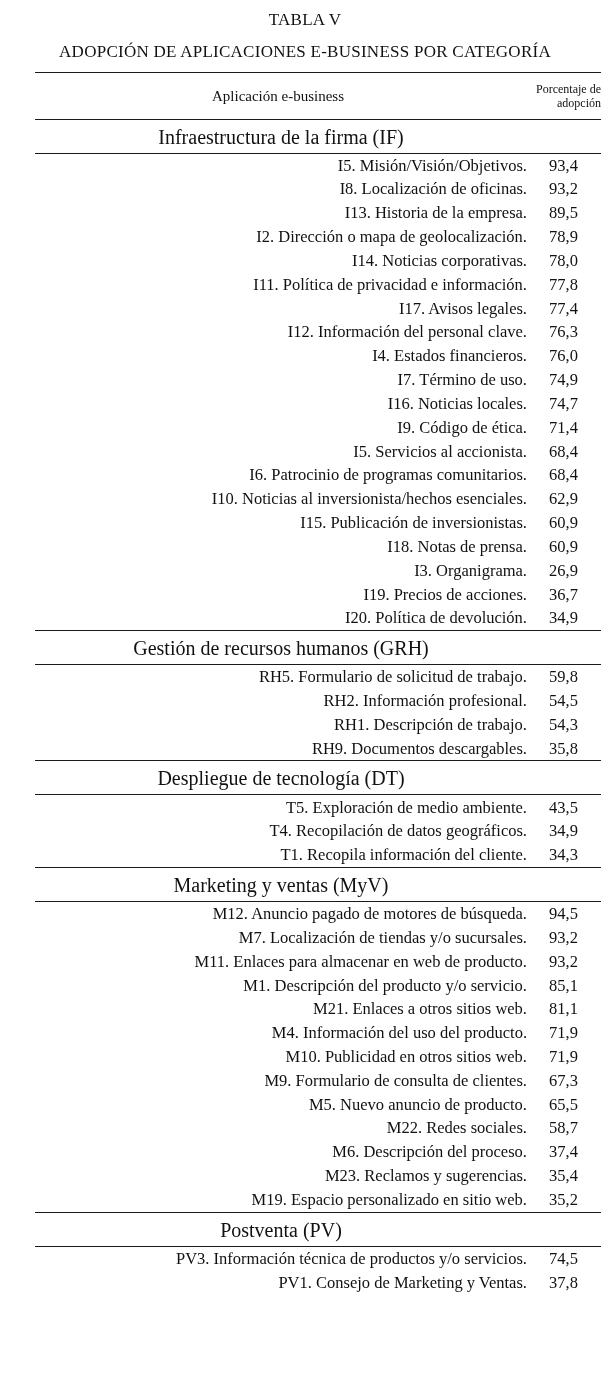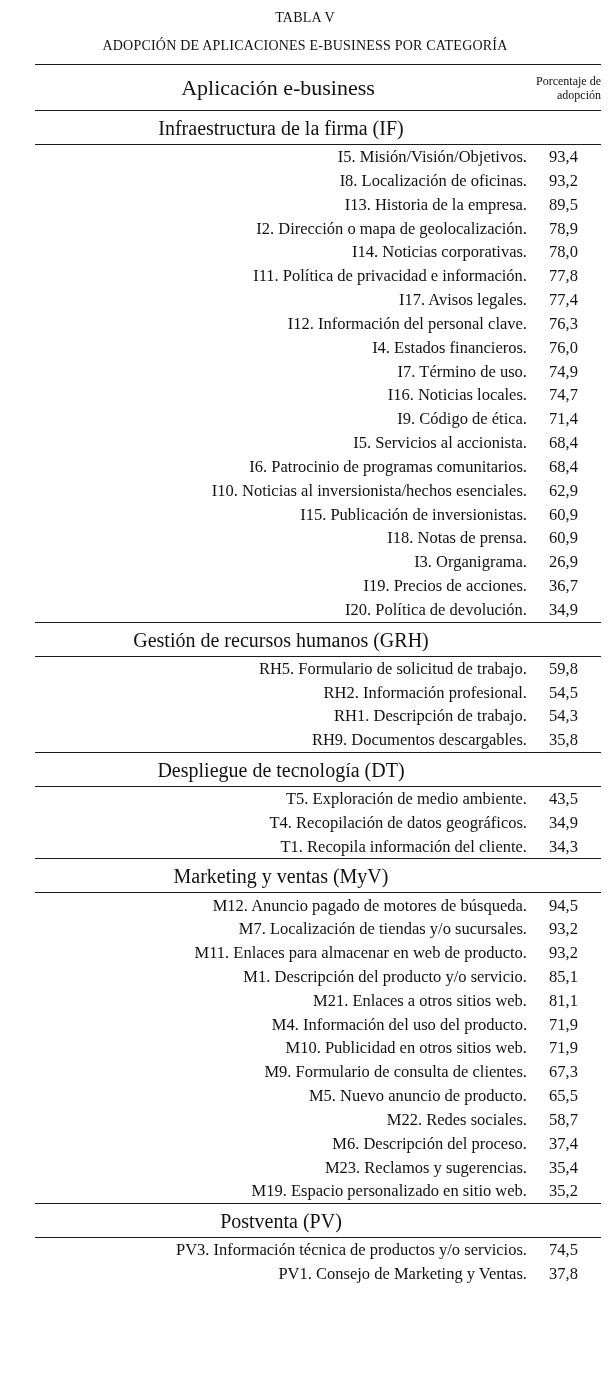--- a/index.html
+++ b/index.html
@@ -20,21 +20,21 @@
     position: relative;
     width: 610px;
     height: 1385px;
     box-sizing: border-box;
     padding: 0;
   }
 
   
   .caption {
     text-align: center;
-    font-size: 14px;
+    font-size: 17px;
     line-height: 1.42;
     letter-spacing: 0.015em;
     padding-top: 8px;
   }
   .caption .cap-line {
     display: block;
     white-space: nowrap;
   }
   .caption .cap-sub {
     display: block;
@@ -51,21 +51,21 @@
     table-layout: fixed;
   }
   table.tbl col.c-app  { width: 492px; }
   table.tbl col.c-val  { width: 74px; }
 
   .rule-top    { border-top: 1.6px solid #1a1a1a; }
   .rule-bottom { border-bottom: 1.6px solid #1a1a1a; }
 
   thead th {
     font-weight: normal;
-    font-size: 22px;
+    font-size: 15px;
     line-height: 1.2;
     padding: 9px 0 8px 0;
     vertical-align: middle;
   }
   thead th.h-app {
     text-align: center;
     padding-right: 6px;
   }
   thead th.h-val {
     text-align: right;

